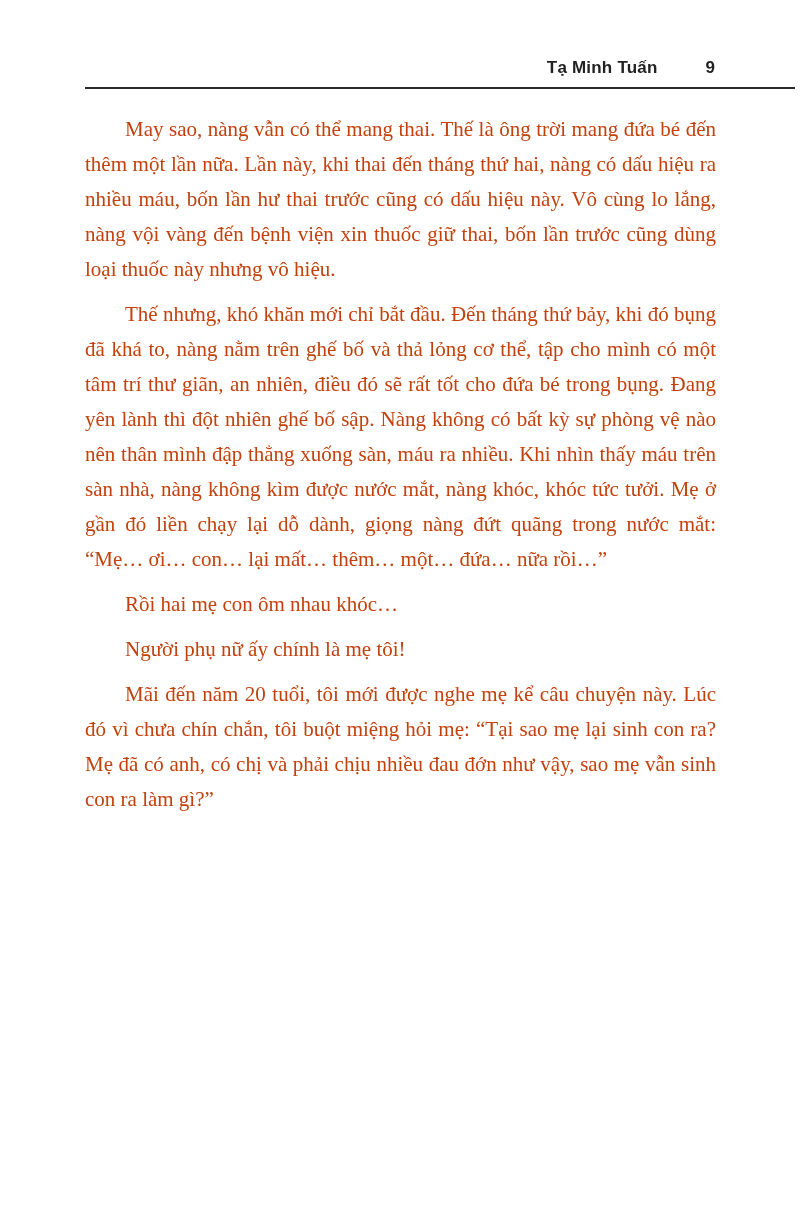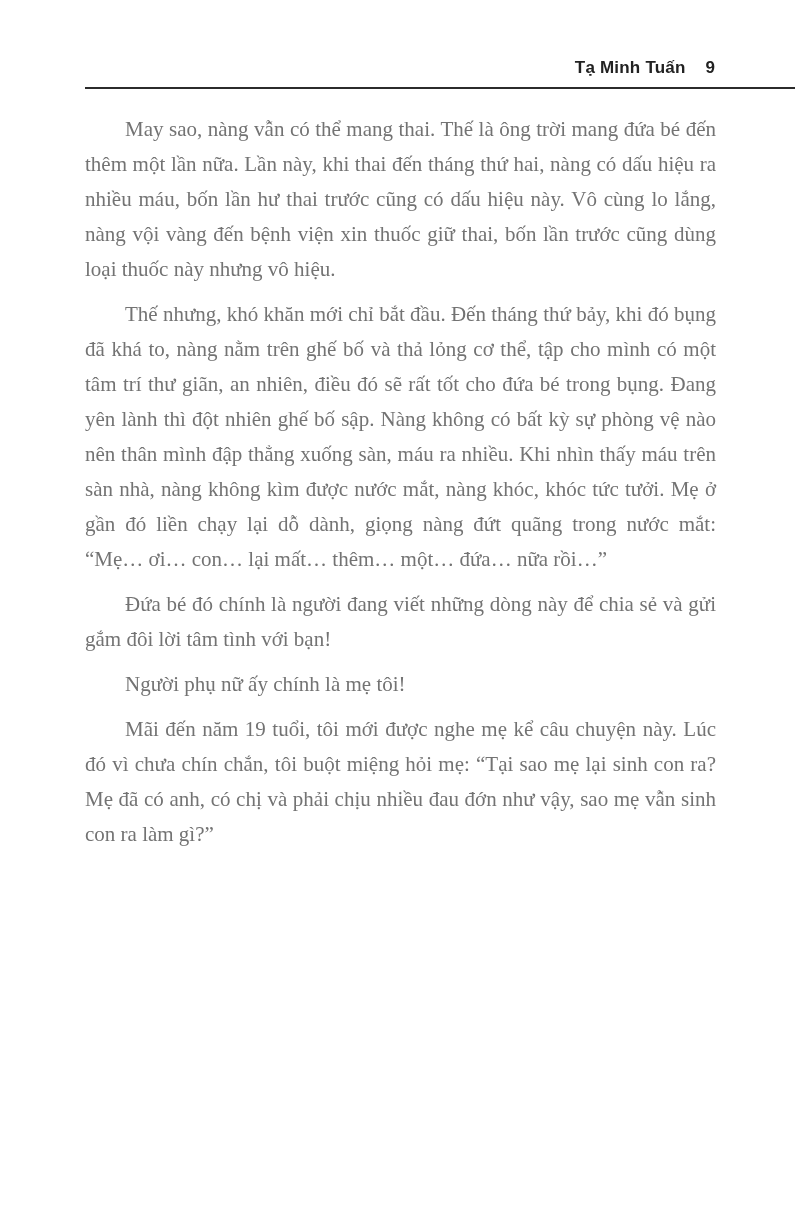--- a/index.html
+++ b/index.html
@@ -18,21 +18,21 @@
   .header {
     position: absolute;
     top: 58px;
     left: 85px;
     right: 5px;
     border-bottom: 2px solid #2b2b2b;
     padding-bottom: 9px;
     display: flex;
     justify-content: flex-end;
     align-items: flex-end;
-    gap: 20px;
+    gap: 48px;
     padding-right: 80px;
     font-family: "Liberation Sans", sans-serif;
     font-weight: 700;
     font-size: 17px;
     color: #222222;
   }
   .header .author {
     letter-spacing: 0.2px;
   }
   .header .page-number {
@@ -40,38 +40,38 @@
   }
   .body-text {
     position: absolute;
     top: 112px;
     left: 85px;
     width: 631px;
     font-family: "Liberation Serif", serif;
     font-size: 21px;
     line-height: 35px;
     text-align: justify;
-    color: #737373;
+    color: #c2410c;
   }
   .body-text p {
     margin: 0 0 10px 0;
     text-indent: 40px;
   }
 </style>
 </head>
 <body>
 
 <div class="page">
 
   <div class="header">
     <span class="author">Tạ Minh Tuấn</span>
     <span class="page-number">9</span>
   </div>
 
   <div class="body-text">
     <p>May sao, nàng vẫn có thể mang thai. Thế là ông trời mang đứa bé đến thêm một lần nữa. Lần này, khi thai đến tháng thứ hai, nàng có dấu hiệu ra nhiều máu, bốn lần hư thai trước cũng có dấu hiệu này. Vô cùng lo lắng, nàng vội vàng đến bệnh viện xin thuốc giữ thai, bốn lần trước cũng dùng loại thuốc này nhưng vô hiệu.</p>
     <p>Thế nhưng, khó khăn mới chỉ bắt đầu. Đến tháng thứ bảy, khi đó bụng đã khá to, nàng nằm trên ghế bố và thả lỏng cơ thể, tập cho mình có một tâm trí thư giãn, an nhiên, điều đó sẽ rất tốt cho đứa bé trong bụng. Đang yên lành thì đột nhiên ghế bố sập. Nàng không có bất kỳ sự phòng vệ nào nên thân mình đập thẳng xuống sàn, máu ra nhiều. Khi nhìn thấy máu trên sàn nhà, nàng không kìm được nước mắt, nàng khóc, khóc tức tưởi. Mẹ ở gần đó liền chạy lại dỗ dành, giọng nàng đứt quãng trong nước mắt: “Mẹ… ơi… con… lại mất… thêm… một… đứa… nữa rồi…”</p>
-    <p>Đứa bé đó chính là người đang viết những dòng này để chia sẻ và gửi gắm đôi lời tâm tình với bạn!</p>
+    <p>Rồi hai mẹ con ôm nhau khóc…</p>
     <p>Người phụ nữ ấy chính là mẹ tôi!</p>
-    <p>Mãi đến năm 19 tuổi, tôi mới được nghe mẹ kể câu chuyện này. Lúc đó vì chưa chín chắn, tôi buột miệng hỏi mẹ: “Tại sao mẹ lại sinh con ra? Mẹ đã có anh, có chị và phải chịu nhiều đau đớn như vậy, sao mẹ vẫn sinh con ra làm gì?”</p>
+    <p>Mãi đến năm 20 tuổi, tôi mới được nghe mẹ kể câu chuyện này. Lúc đó vì chưa chín chắn, tôi buột miệng hỏi mẹ: “Tại sao mẹ lại sinh con ra? Mẹ đã có anh, có chị và phải chịu nhiều đau đớn như vậy, sao mẹ vẫn sinh con ra làm gì?”</p>
   </div>
 
 </div>
 
 </body></html>

